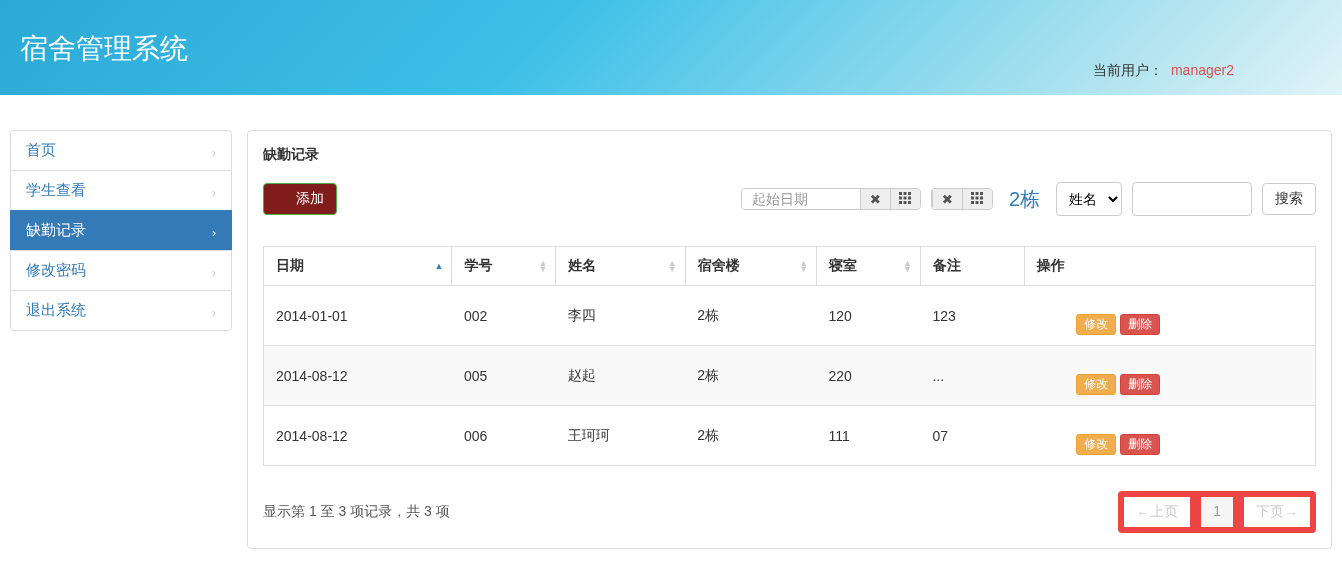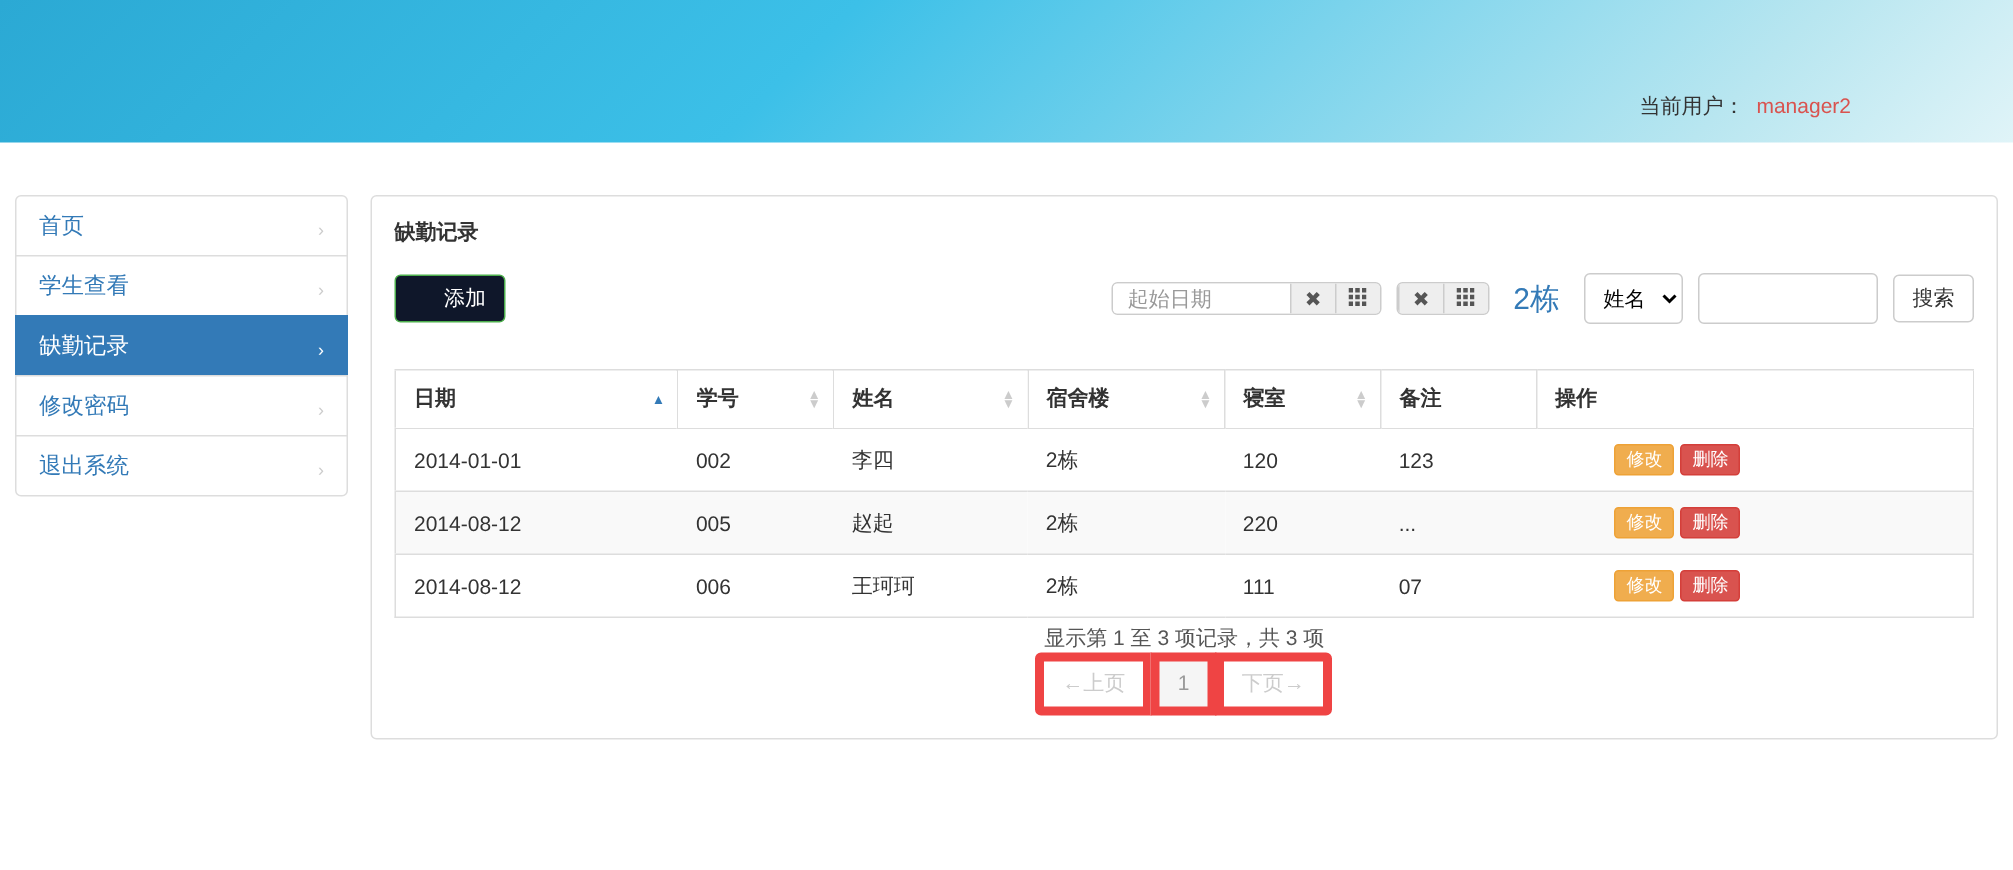--- a/index.html
+++ b/index.html
@@ -77,25 +77,25 @@
       margin-bottom: 30px;
     }
     .btn {
       padding: 6px 12px;
       border-radius: 4px;
       border: 1px solid transparent;
       cursor: pointer;
       font-size: 14px;
       display: inline-block;
     }
-    .btn-success { background: #0f172a; border-color: #4cae4c; color: #fff; padding-left: 32px; }
+    .btn-success { background: #7f1d1d; border-color: #4cae4c; color: #fff; padding-left: 32px; }
     .btn-default { background: #fff; border-color: #ccc; color: #333; }
     .btn-xs { padding: 1px 7px; font-size: 12px; border-radius: 3px; margin-left: 40px; }
     .btn-warning-xs { background: #f0ad4e; border-color: #eea236; color: #fff; }
-    .btn-danger-xs { background: #d9534f; border-color: #d43f3a; color: #fff; }
+    .btn-danger-xs { background: #d9534f; border-color: #d43f3a; color: #fff; margin-top: 18px; }
     
     .spacer { flex: 1; }
     
     .date-group {
       display: flex;
       border: 1px solid #ccc;
       border-radius: 4px;
       overflow: hidden;
       height: 22px;
     }
@@ -176,23 +176,22 @@
       line-height: 6px;
       font-size: 9px;
       color: #ccc;
     }
     .sort-icons .active-sort { color: #337ab7; }
     
     .table-footer {
       display: flex;
       justify-content: space-between;
       align-items: center;
-      margin-top: 5px;
+      margin-top: 25px;
       color: #555;
-      flex-direction: column;
     }
     .pagination {
       display: flex;
       gap: 0;
     }
     .pagination .page-btn {
       padding: 6px 12px;
       border: 6px solid #ef4444;
       background: #fff;
       color: #999;
@@ -201,20 +200,21 @@
     }
     .pagination .page-btn:first-child { border-radius: 4px 0 0 4px; }
     .pagination .page-btn:last-child { border-radius: 0 4px 4px 0; }
     .pagination .page-btn.current { background: #f5f5f5; }
     .pagination .page-btn.disabled { color: #ccc; cursor: not-allowed; }
   </style>
 </head>
 <body>
 
 <div class="header">
+  <div class="header-title">宿舍管理系统</div>
   <div class="header-user">
     <span>当前用户：</span><span class="username">manager2</span>
   </div>
 </div>
 
 <div class="container">
   <div class="sidebar" id="sidebar">
       <div class="sidebar-item">
         <span>首页</span>
         <span class="chevron">›</span>

